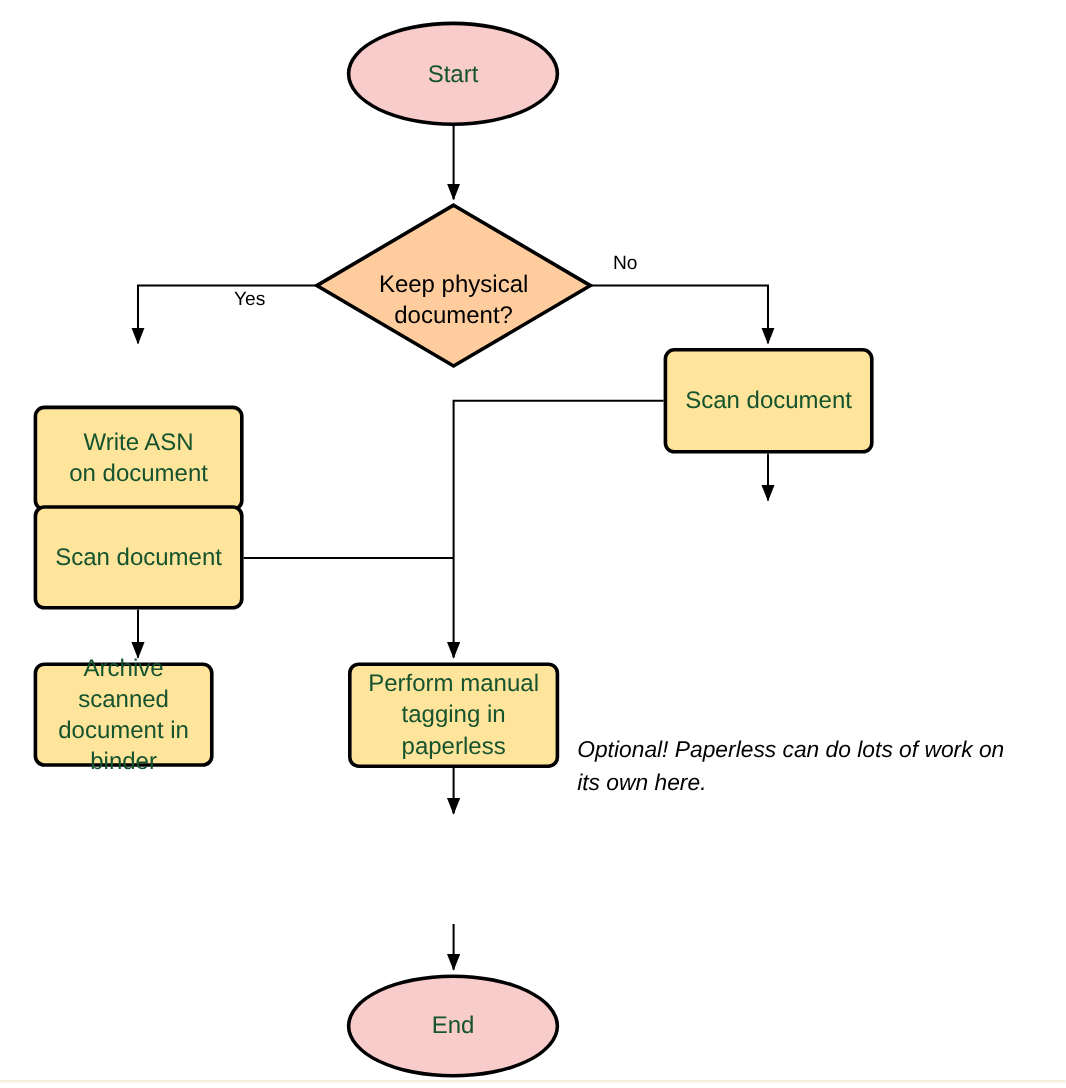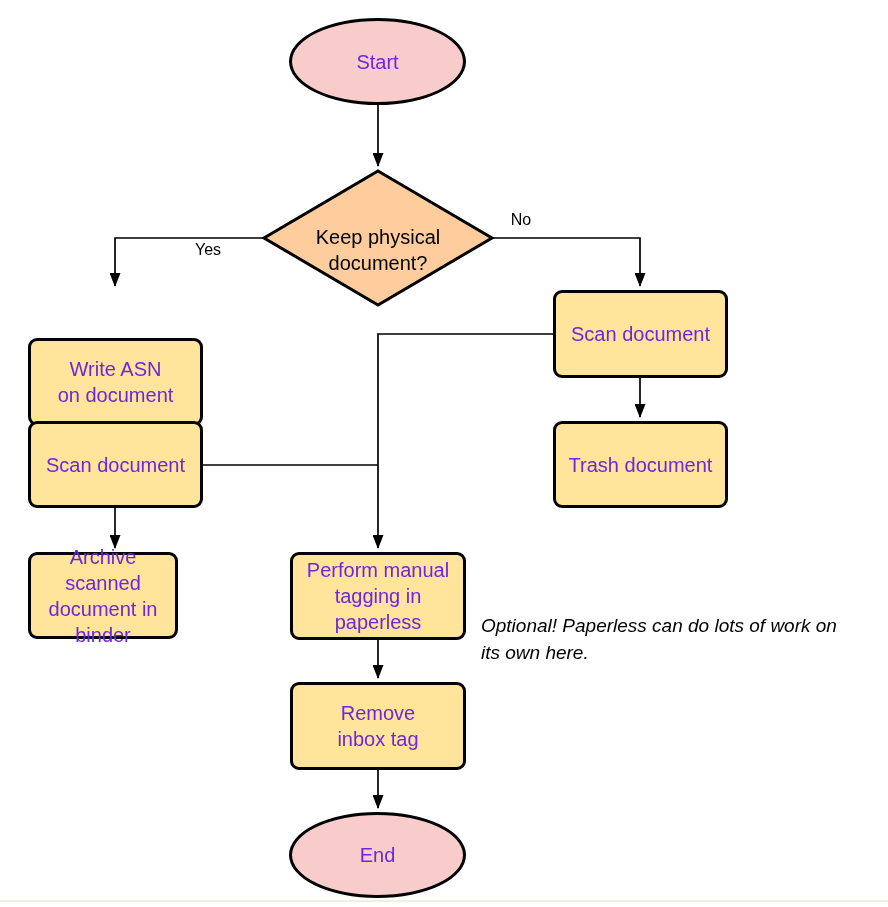--- a/index.html
+++ b/index.html
@@ -25,21 +25,21 @@
   .node {
     position: absolute;
     display: flex;
     align-items: center;
     justify-content: center;
     text-align: center;
     font-size: 20px;
     line-height: 1.3;
     white-space: pre-line;
     box-sizing: border-box;
-    color: #6d28d9;
+    color: #14532d;
   }
   .terminal {
     background: var(--terminal_fill, #f8cccb);
     border: 3px solid #000000;
     border-radius: 50%;
   }
   .process {
     background: var(--process_fill, #ffe49c);
     border: 3px solid #000000;
     border-radius: 9px;
@@ -143,39 +143,32 @@
   <div class="node process n-archive">
     <span>Archive scanned
 document in
 binder</span>
   </div>
 
   <div class="node process n-scan-right">
     <span>Scan document</span>
   </div>
 
-  <div class="node process n-trash">
-    <span>Trash document</span>
-  </div>
 
   <div class="node process n-tagging">
     <span>Perform manual
 tagging in
 paperless</span>
   </div>
 
   <div class="annotation">
     <span>Optional! Paperless can do lots of work on
 its own here.</span>
   </div>
 
-  <div class="node process n-remove">
-    <span>Remove
-inbox tag</span>
-  </div>
 
   <div class="node terminal n-end">
     <span>End</span>
   </div>
 
   <div class="page-edge"></div>
 
 </div>
 
 </body></html>

